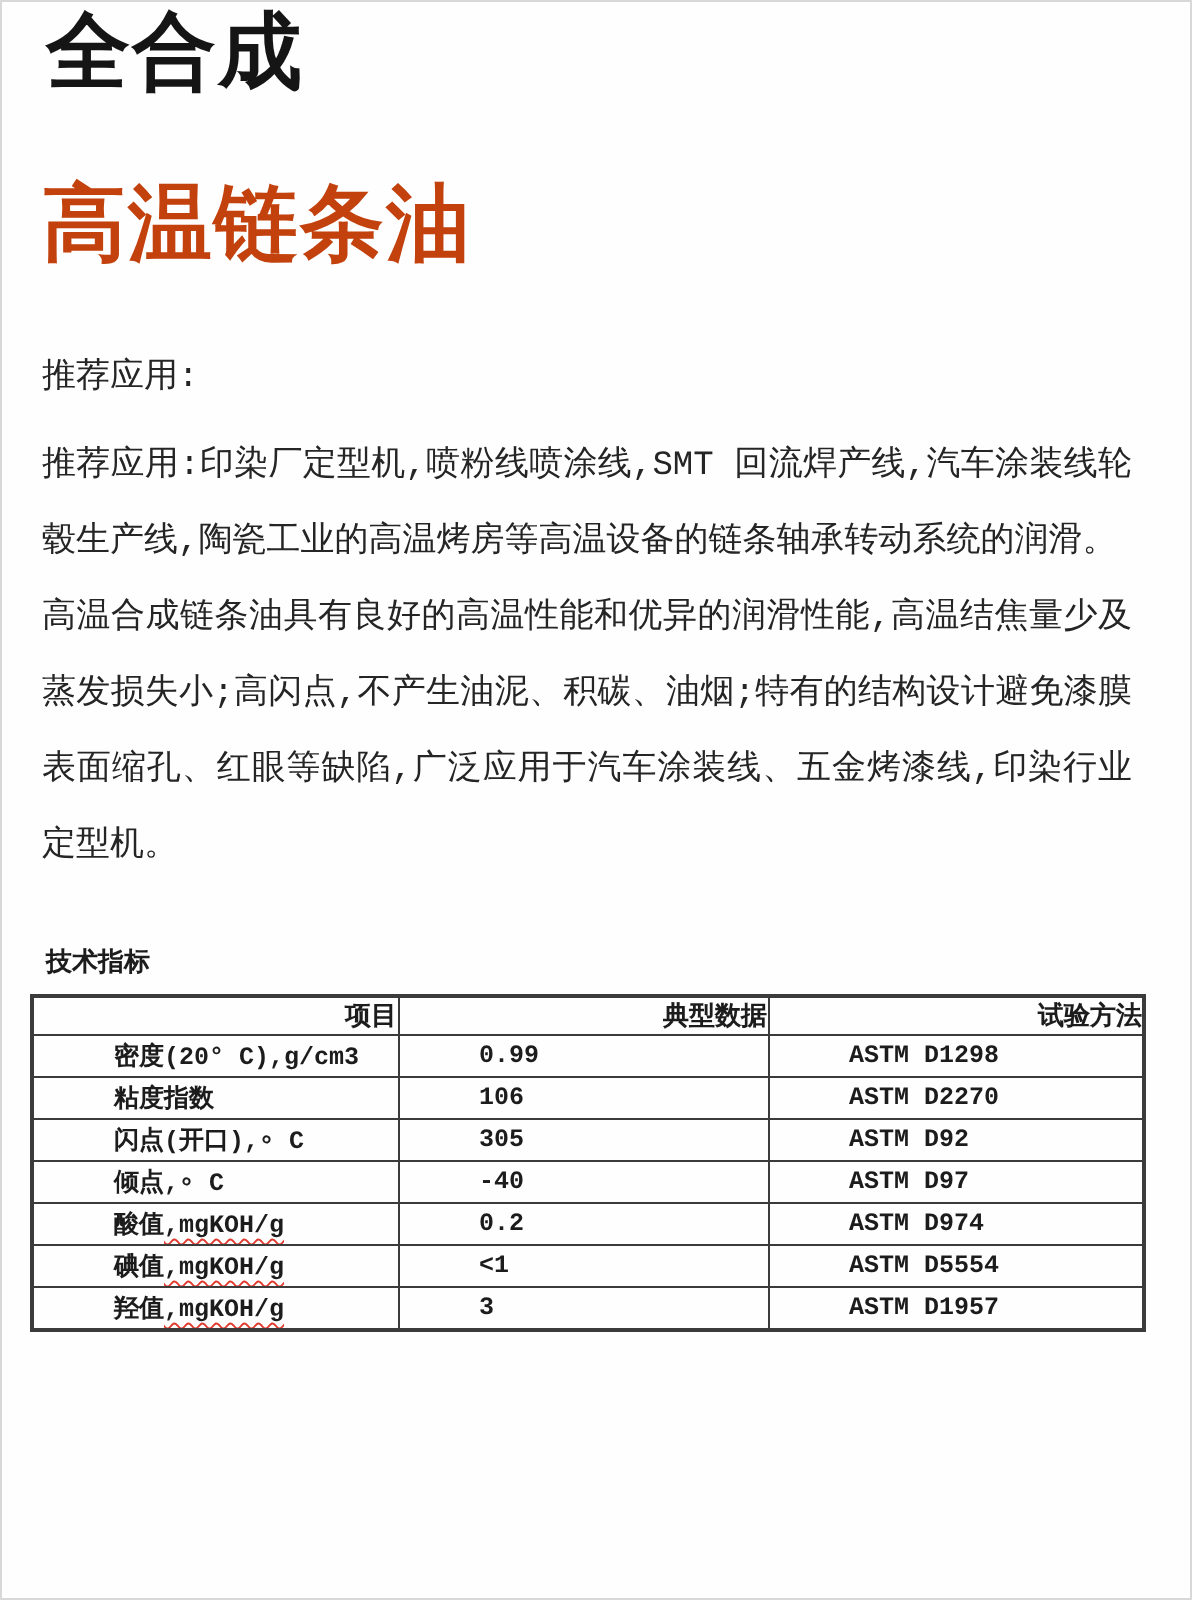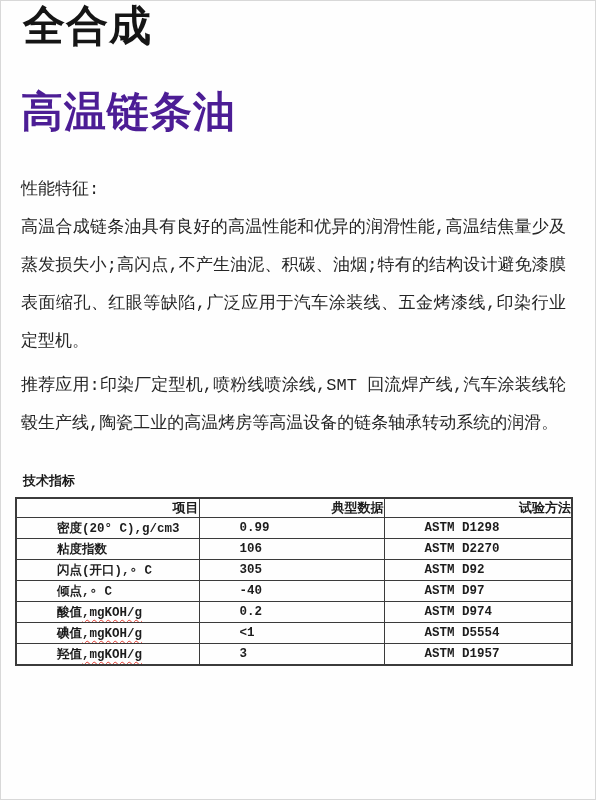--- a/index.html
+++ b/index.html
@@ -88,27 +88,27 @@
     text-underline-offset: 3px;
   }
 </style>
 </head>
 <body>
 
 <div class="page">
 
   <h1 class="title-black">全合成</h1>
 
-  <h2 class="title-red" style="color: #4c1d95;">高温链条油</h2>
+  <h2 class="title-red" style="color: #c2410c;">高温链条油</h2>
 
-  <p class="sec-head">性能特征:</p>
+  <p class="sec-head">推荐应用:</p>
+
+  <p class="para second">推荐应用:印染厂定型机,喷粉线喷涂线,SMT 回流焊产线,汽车涂装线轮毂生产线,陶瓷工业的高温烤房等高温设备的链条轴承转动系统的润滑。</p>
 
   <p class="para">高温合成链条油具有良好的高温性能和优异的润滑性能,高温结焦量少及蒸发损失小;高闪点,不产生油泥、积碳、油烟;特有的结构设计避免漆膜表面缩孔、红眼等缺陷,广泛应用于汽车涂装线、五金烤漆线,印染行业定型机。</p>
-
-  <p class="para second">推荐应用:印染厂定型机,喷粉线喷涂线,SMT 回流焊产线,汽车涂装线轮毂生产线,陶瓷工业的高温烤房等高温设备的链条轴承转动系统的润滑。</p>
 
   <p class="table-caption">技术指标</p>
 
   <table class="specs">
     <colgroup>
         <col style="width: 183px;">
         <col style="width: 185px;">
         <col style="width: 188px;">
       </colgroup>
     <thead>

